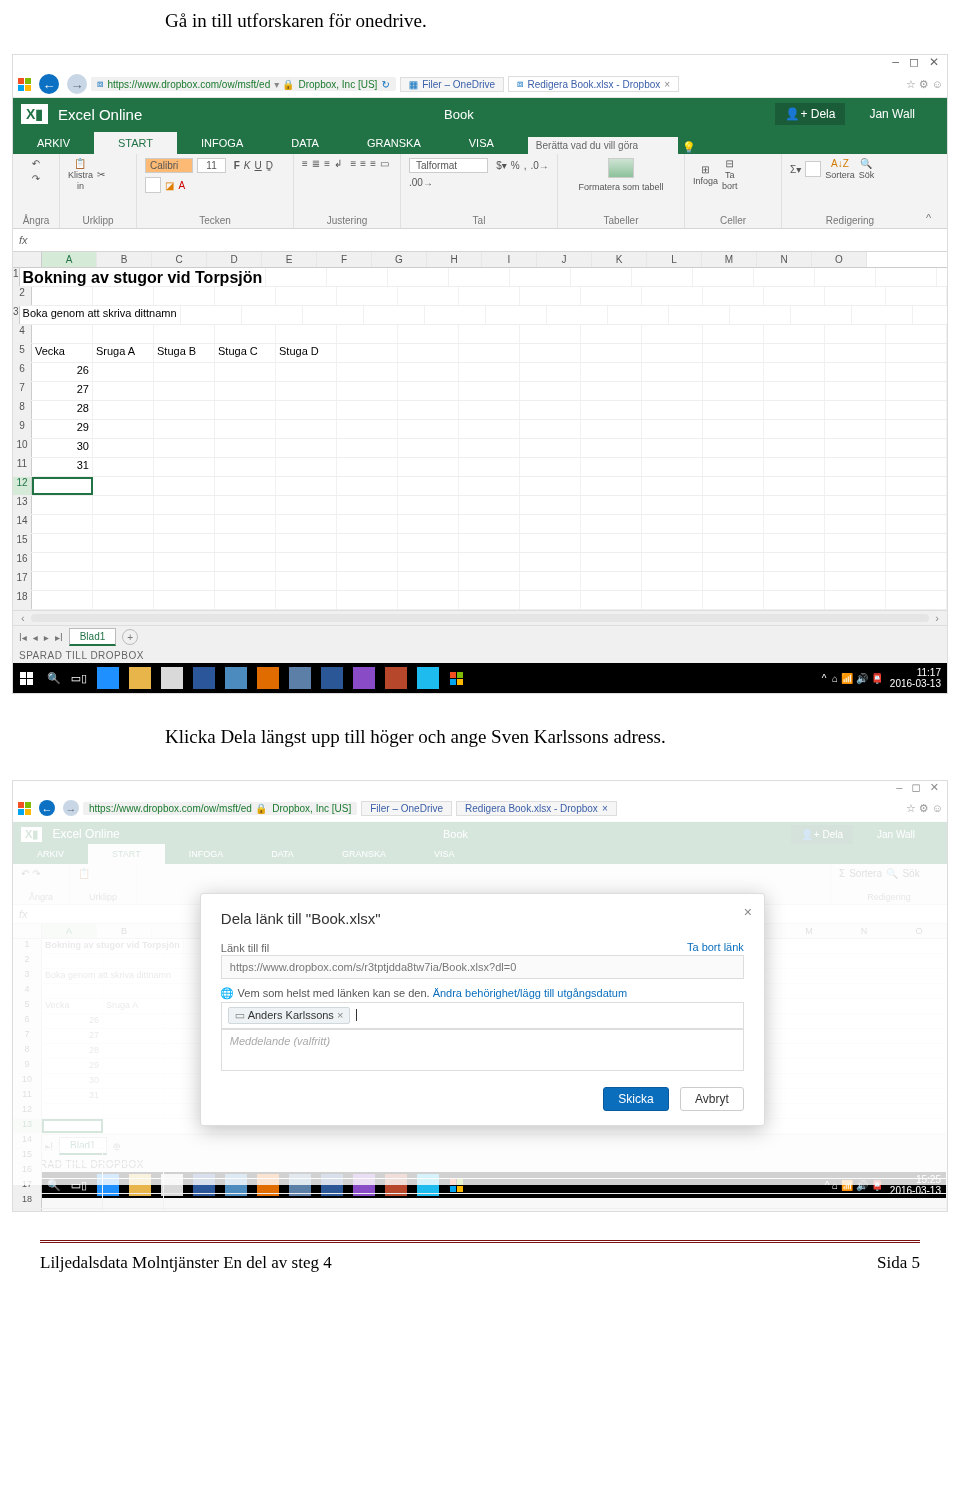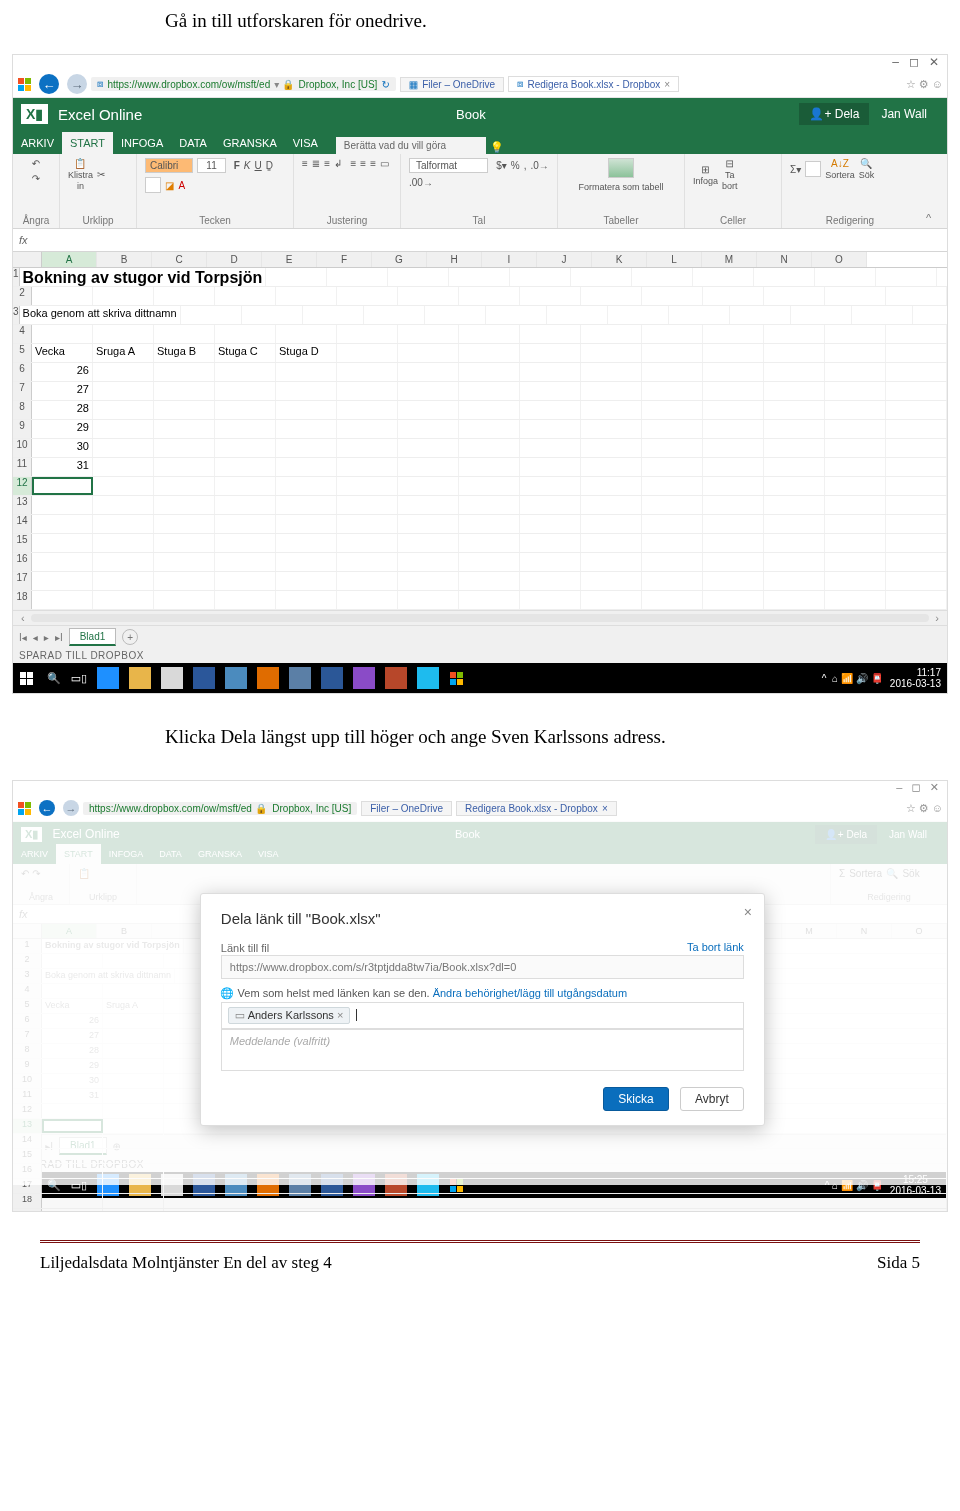--- a/index.html
+++ b/index.html
@@ -44,24 +44,24 @@
   .winflag span{width:6px;height:6px; margin:0.5px;}
   
   .excel-title {
     background: #217346; color: #fff; height: 32px; display: flex; align-items: center;
     padding: 0 8px;
   }
   .excel-logo { background: #fff; color: #217346; font-weight: bold; padding: 2px 5px; font-size: 14px; margin-right: 10px; }
   .excel-title .brand { font-size: 15px; }
   .excel-title .center { flex: 1; text-align: center; font-size: 13px; }
   .excel-title .share { background: #1a5c38; padding: 4px 10px; font-size: 12px; }
-  .excel-title .user { padding: 0 12px; font-size: 12px; }
+  .excel-title .user { padding: 0 24px; font-size: 12px; }
   
   .ribbon-tabs { background: #217346; color: #fff; display: flex; align-items: flex-end; height: 24px; font-size: 11px; }
-  .ribbon-tabs .rtab { padding: 5px 8px; }
+  .ribbon-tabs .rtab { padding: 5px 24px; }
   .ribbon-tabs .rtab.active { background: #f3f3f3; color: #217346; }
   .ribbon-tabs .tellme { margin-left: 10px; color: #666; background: #f3f3f3; padding: 3px 40px 3px 8px; font-size: 10px;}
   
   .ribbon { background: #f3f3f3; border-bottom: 1px solid #d5d5d5; display: flex; height: 74px; }
   .ribbon .group { border-right: 1px solid #e0e0e0; padding: 4px 8px 2px; display:flex; flex-direction:column; justify-content:space-between;}
   .ribbon .group .controls { display:flex; gap:4px; align-items:center; flex-wrap:wrap; font-size:10px; color:#555;}
   .ribbon .group .glabel { text-align:center; font-size:10px; color:#777; }
   .ribbon .mini-icon { width:14px; height:14px; background:#fff; border:1px solid #ccc; display:inline-block;}
   
   .fxbar { background:#fff; border-bottom:1px solid #d5d5d5; height:18px; display:flex; align-items:center; padding:2px 6px; font-style:italic; color:#666; font-size:11px;}
@@ -867,21 +867,21 @@
     <span class="ticon" style="background:#b7472a"></span>
       <span class="ticon" style="background:#1ebbee"></span>
     <span class="winflag">
         <span style="background:#f25022"></span>
         <span style="background:#7fba00"></span>
         <span style="background:#00a4ef"></span>
         <span style="background:#ffb900"></span>
       </span>
     <span class="right">
       <span>^ ⌂ 📶 🔊 📮</span>
-      <span style="text-align:center"><span>15:25</span><br><span>2016-03-13</span></span>
+      <span style="text-align:right"><span>15:25</span><br><span>2016-03-13</span></span>
     </span>
   </div>
 
   <div class="dim" style="top:40px;bottom:26px"></div>
   <div class="dialog">
     <span class="close">×</span>
     <h3>Dela länk till "Book.xlsx"</h3>
     <div>
       <span class="label">Länk till fil</span>
       <span class="link-right">Ta bort länk</span>

